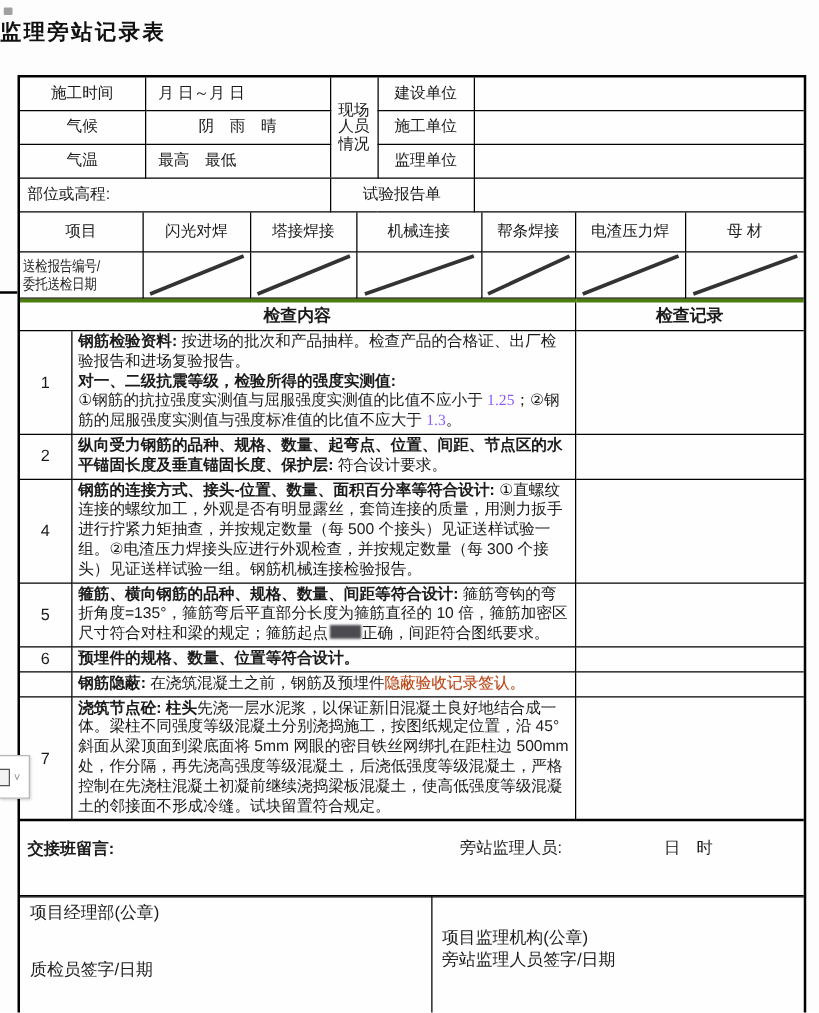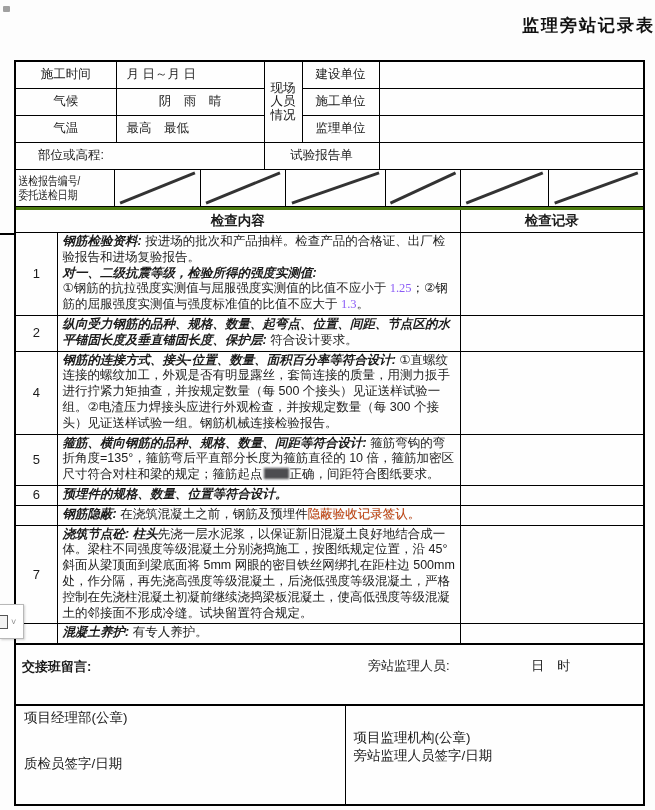--- a/index.html
+++ b/index.html
@@ -4,21 +4,21 @@
 <style>
   html,body{margin:0;padding:0;}
   body{
     width:655px;height:810px;overflow:hidden;position:relative;
     background:#fdfdfd;color:#1b1b1b;
     font-family:"Liberation Sans","DejaVu Sans",sans-serif;
     -webkit-font-smoothing:antialiased;
   }
   .page{position:absolute;left:0;top:0;width:655px;height:810px;}
   .doc-title{
-    margin:14px 0 0 0;text-align:right;font-size:17px;font-weight:bold;
+    margin:14px 0 0 0;text-align:left;font-size:17px;font-weight:bold;
     letter-spacing:2px;color:#111;
   }
   .subtitle-row{
     position:relative;height:22px;margin:6px 0 2px 0;font-size:13px;
   }
   .subtitle-left{position:absolute;left:46px;top:2px;}
   .subtitle-left b{font-size:13.5px;}
   .subtitle-right{position:absolute;left:470px;top:2px;}
   .tbl-wrap{
     position:absolute;left:14px;top:60px;width:627px;
@@ -43,21 +43,21 @@
   .slash-cell svg{display:block;width:100%;height:100%;}
   .sendlabel{
     transform:scaleX(0.82);transform-origin:0 50%;width:122%;
     font-size:12px;line-height:14px;padding-left:3px;white-space:nowrap;
   }
   
   .t-chk-h td{height:22px;border-top:3px solid #4d7c0f;font-weight:bold;font-size:13.5px;}
   
   .no-cell{text-align:center;font-size:13px;}
   .content-cell{padding:1px 4px 2px 5px;text-align:left;}
-  .seg-b{font-weight:bold;font-style:italic;}
+  .seg-b{font-weight:bold;}
   .seg-n{font-weight:normal;}
   .seg-num{color:#8b5cf6;font-family:"Liberation Serif","DejaVu Serif",serif;}
   .seg-g{color:#c2410c;text-shadow:0 0 1px #c9c9c9;}
   .seg-r{
     display:inline-block;width:25px;height:11px;background:#4c4c50;
     filter:blur(1px);vertical-align:-1px;margin:0 1px;
   }
   
   .opinion-cell{height:36px;vertical-align:top;padding:2px 6px;font-size:13px;}
   .shift-cell{height:31px;vertical-align:top;padding:14px 6px;position:relative;font-size:13px;border-top:1px solid #000;}
@@ -130,38 +130,47 @@
         <td class="lab">施工单位</td>
         <td></td>
       </tr>
       <tr>
         <td class="lab">气温</td>
         <td class="pad-l">最高　最低</td>
         <td class="lab">监理单位</td>
         <td></td>
       </tr>
       <tr>
-        <td colspan="2" style="padding-left:22px;">部位或高程:</td>
+        <td colspan="2" style="padding-left:6px;">部位或高程:</td>
         <td colspan="2" class="lab">试验报告单</td>
         <td></td>
       </tr>
     </tbody>
       </table>
 
     <table class="t-proj">
       <colgroup>
           <col style="width:98px">
           <col style="width:86px">
           <col style="width:85px">
           <col style="width:100px">
           <col style="width:75px">
           <col style="width:88px">
           <col>
         </colgroup>
       <tbody>
+          <tr class="hdr">
+        <td class="lab">项目</td>
+        <td class="lab">闪光对焊</td>
+        <td class="lab">塔接焊接</td>
+        <td class="lab">机械连接</td>
+        <td class="lab">帮条焊接</td>
+        <td class="lab">电渣压力焊</td>
+        <td class="lab">母 材</td>
+      </tr>
       <tr>
         <td>
           <div class="sendlabel">送检报告编号/</div>
           <div class="sendlabel">委托送检日期</div>
         </td>
         <td class="slash-cell">
               <svg viewBox="0 0 100 100" preserveAspectRatio="none">
                 <line x1="6" y1="92" x2="94" y2="8" stroke="#333" stroke-width="3" vector-effect="non-scaling-stroke"></line>
               </svg>
             </td>
@@ -240,25 +249,20 @@
             <td></td>
           </tr>
           <tr>
             <td class="no-cell"></td>
             <td class="content-cell"><span class="seg-b">钢筋隐蔽:</span><span class="seg-n"> 在浇筑混凝土之前，钢筋及预埋件</span><span class="seg-g">隐蔽验收记录签认。</span></td>
             <td></td>
           </tr>
           <tr>
             <td class="no-cell">7</td>
             <td class="content-cell"><span class="seg-b">浇筑节点砼: 柱头</span><span class="seg-n">先浇一层水泥浆，以保证新旧混凝土良好地结合成一体。梁柱不同强度等级混凝土分别浇捣施工，按图纸规定位置，沿 45°斜面从梁顶面到梁底面将 5mm 网眼的密目铁丝网绑扎在距柱边 500mm 处，作分隔，再先浇高强度等级混凝土，后浇低强度等级混凝土，严格控制在先浇柱混凝土初凝前继续浇捣梁板混凝土，使高低强度等级混凝土的邻接面不形成冷缝。试块留置符合规定。</span></td>
-            <td></td>
-          </tr>
-          <tr>
-            <td class="no-cell"></td>
-            <td class="content-cell"><span class="seg-b">混凝土养护:</span><span class="seg-n"> 有专人养护。</span></td>
             <td></td>
           </tr>
         </tbody>
     </table>
 
 
     <table>
       <tbody>
           <tr>
         <td class="shift-cell">

